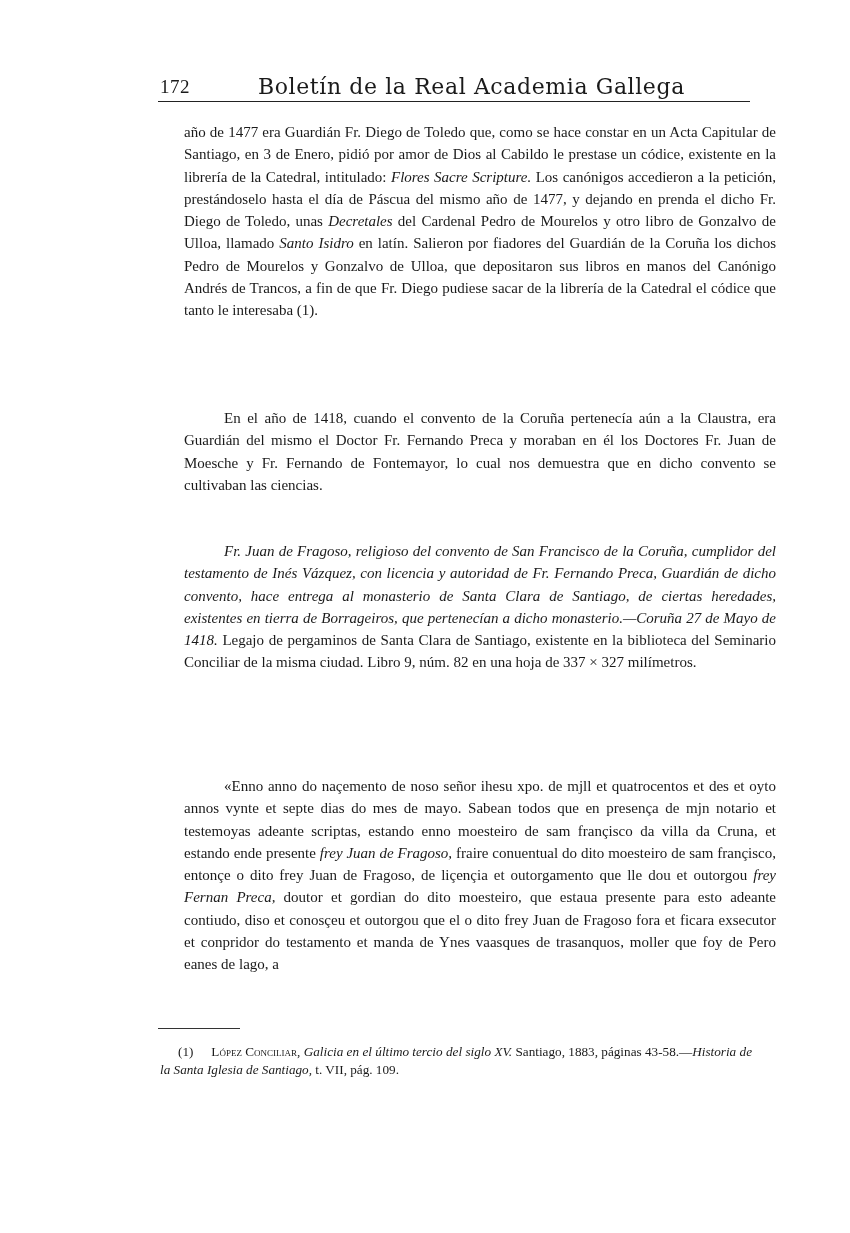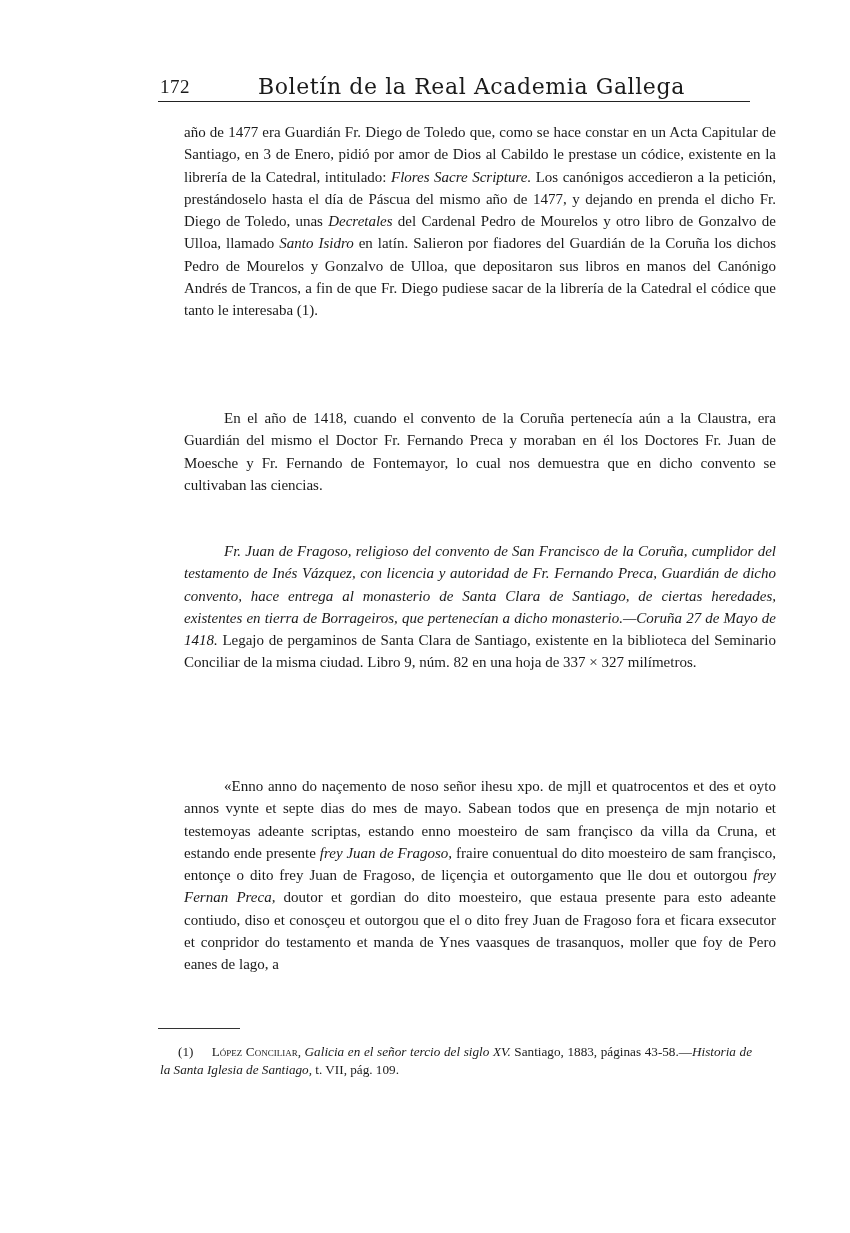--- a/index.html
+++ b/index.html
@@ -47,16 +47,16 @@
     <p class="para indent"><i>Fr. Juan de Fragoso, religioso del convento de San Francisco de la Coruña, cumplidor del testamento de Inés Vázquez, con licencia y autoridad de Fr. Fernando Preca, Guardián de dicho convento, hace entrega al monasterio de Santa Clara de Santiago, de ciertas heredades, existentes en tierra de Borrageiros, que pertenecían a dicho monasterio.—Coruña 27 de Mayo de 1418.</i><span> Legajo de pergaminos de Santa Clara de Santiago, existente en la biblioteca del Seminario Conciliar de la misma ciudad. Libro 9, núm. 82 en una hoja de 337 × 327 milímetros.</span></p>
   </div>
   <div class="body-text p4">
     <p class="para indent"><span>«Enno anno do naçemento de noso señor ihesu xpo. de mjll et quatrocentos et des et oyto annos vynte et septe dias do mes de mayo. Sabean todos que en presença de mjn notario et testemoyas adeante scriptas, estando enno moesteiro de sam françisco da villa da Cruna, et estando ende presente </span><i>frey Juan de Fragoso,</i><span> fraire conuentual do dito moesteiro de sam françisco, entonçe o dito frey Juan de Fragoso, de liçençia et outorgamento que lle dou et outorgou </span><i>frey Fernan Preca,</i><span> doutor et gordian do dito moesteiro, que estaua presente para esto adeante contiudo, diso et conosçeu et outorgou que el o dito frey Juan de Fragoso fora et ficara exsecutor et conpridor do testamento et manda de Ynes vaasques de trasanquos, moller que foy de Pero eanes de lago, a</span></p>
   </div>
 
   <div class="footnote-rule"></div>
   <div class="footnotes">
     <div>
       <span class="fn-num">(1)</span>
-      <span class="sc">López Conciliar,</span><span><i> Galicia en el señor tercio del siglo XV.</i><span> Santiago, 1883, páginas 43-58.—</span><i>Historia de la Santa Iglesia de Santiago,</i><span> t. VII, pág. 109.</span></span>
+      <span class="sc">López Conciliar,</span><span><i> Galicia en el último tercio del siglo XV.</i><span> Santiago, 1883, páginas 43-58.—</span><i>Historia de la Santa Iglesia de Santiago,</i><span> t. VII, pág. 109.</span></span>
     </div>
   </div>
 </div>
 
 </body></html>

